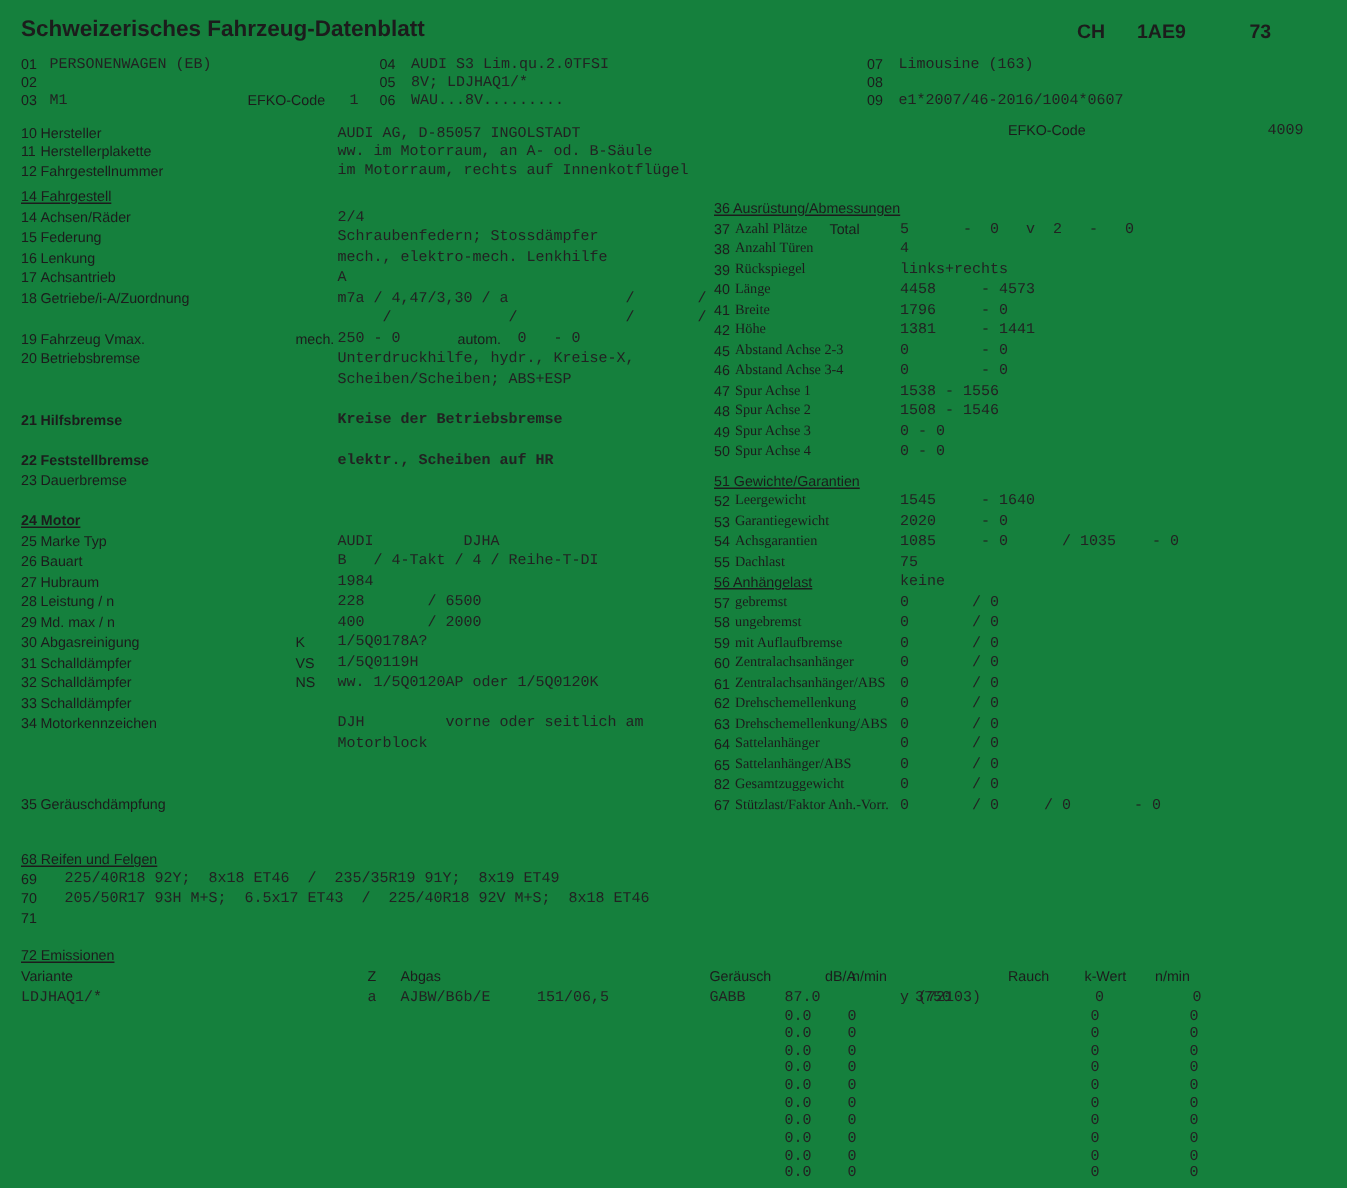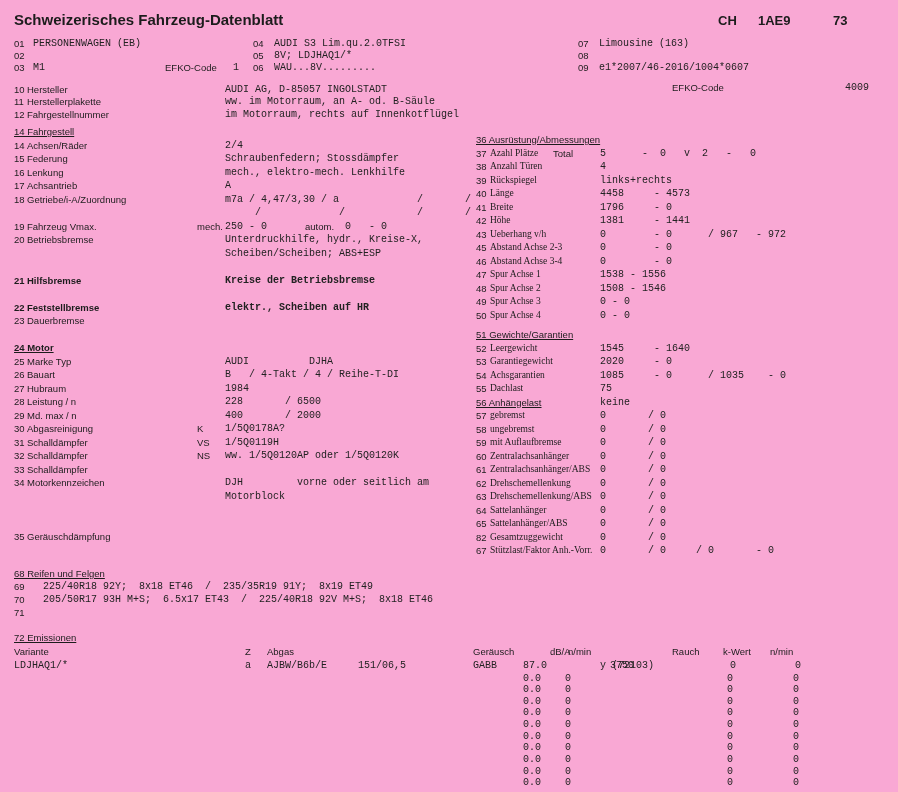--- a/index.html
+++ b/index.html
@@ -1,16 +1,16 @@
 <!DOCTYPE html>
 <html><head>
 <meta charset="utf-8">
 <style>
   html,body{margin:0;padding:0;background:#ffffff;}
-  .page{position:relative;width:898px;height:792px;background:#f9a8d4;overflow:hidden;
+  .page{position:relative;width:898px;height:792px;background:#15803d;overflow:hidden;
         font-family:"Liberation Sans",sans-serif;color:#1c1c1c;}
   .abs{position:absolute;}
   .title{left:14px;top:11px;font-size:15px;font-weight:bold;}
   .ch{top:13px;font-size:13px;font-weight:bold;}
   .mono{font-family:"Liberation Mono","DejaVu Sans Mono",monospace;font-size:10px;white-space:pre;color:#222;}
   .lbl{font-size:9.5px;}
   .sec-h{font-size:9.5px;text-decoration:underline;}
 
   .rows{position:absolute;}
   .row{position:relative;}
@@ -269,25 +269,20 @@
       </div>
       <div class="row">
         <span class="num">41</span>
         <span class="label">Breite</span>
         <span class="value">1796     - 0</span>
       </div>
       <div class="row">
         <span class="num">42</span>
         <span class="label">Höhe</span>
         <span class="value">1381     - 1441</span>
-      </div>
-      <div class="row">
-        <span class="num">43</span>
-        <span class="label">Ueberhang v/h</span>
-        <span class="value">0        - 0      / 967   - 972</span>
       </div>
       <div class="row">
         <span class="num">45</span>
         <span class="label">Abstand Achse 2-3</span>
         <span class="value">0        - 0</span>
       </div>
       <div class="row">
         <span class="num">46</span>
         <span class="label">Abstand Achse 3-4</span>
         <span class="value">0        - 0</span>

